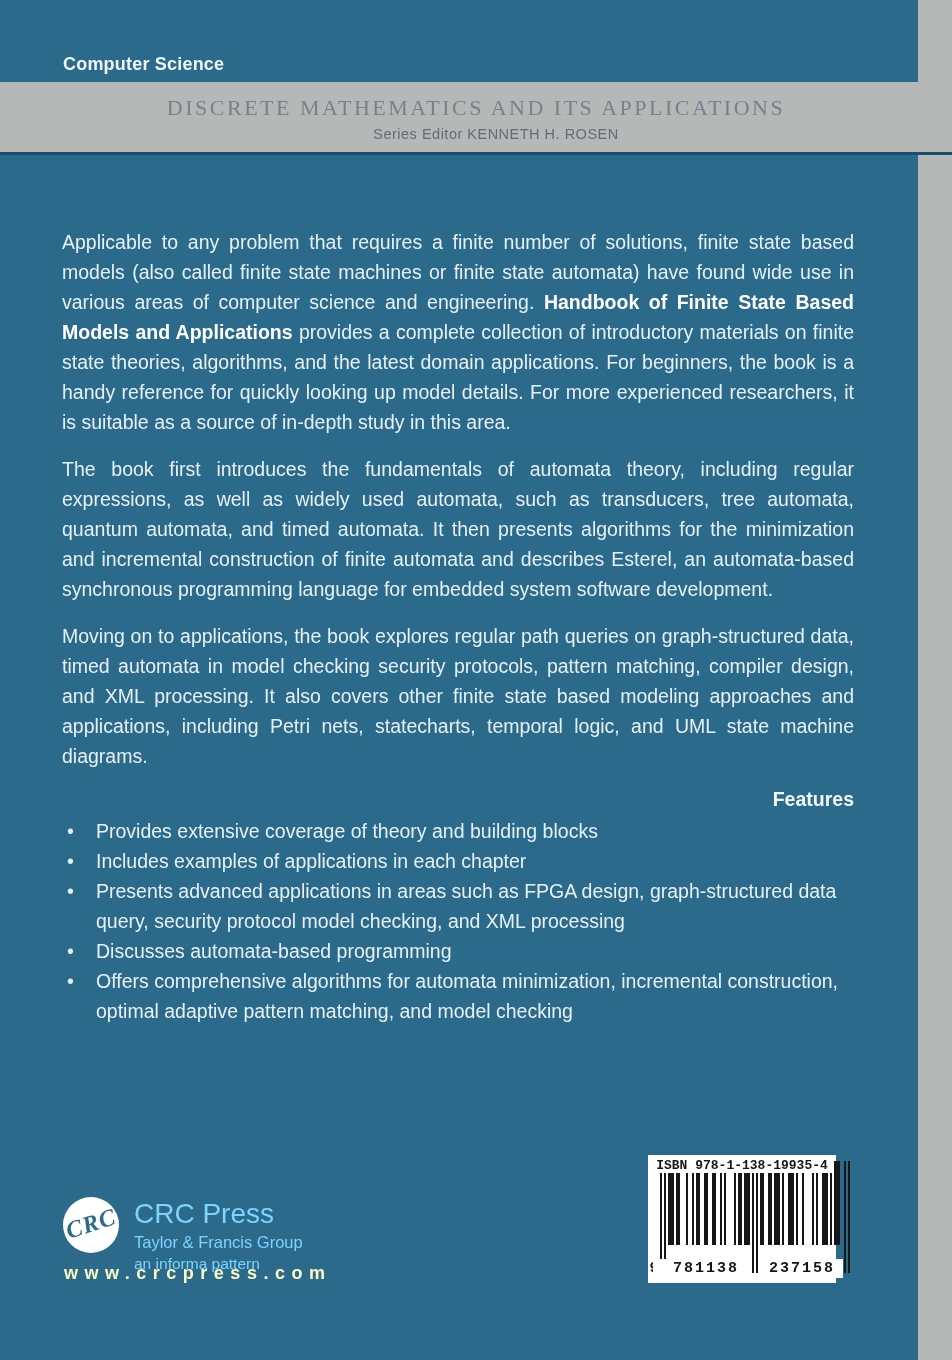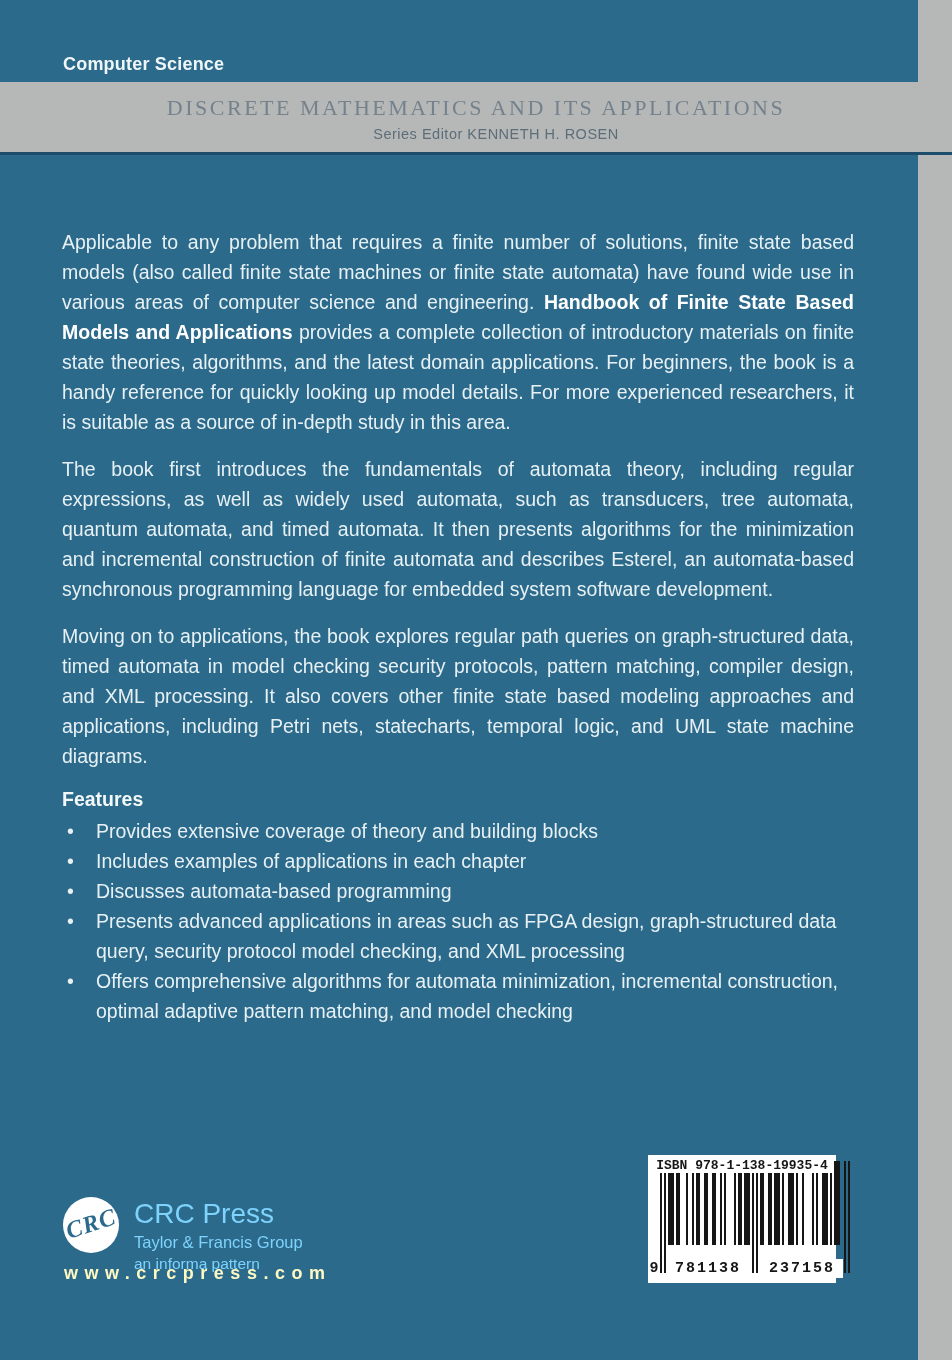--- a/index.html
+++ b/index.html
@@ -11,21 +11,21 @@
   .category{position:absolute;left:63px;top:54px;font-size:18px;font-weight:bold;color:#eff6f8;letter-spacing:.2px;}
 
   .banner{position:absolute;left:0;top:82px;width:952px;height:73px;background:var(--band_gray,#b5b8b6);
           border-bottom:3px solid var(--divider_navy,#1d4d6b);text-align:center;box-sizing:border-box;}
   .banner-title{margin-top:13px;font-family:"Liberation Serif",serif;font-size:22px;letter-spacing:2.5px;color:#75828d;}
   .banner-subtitle{margin-top:5px;font-size:14.5px;color:#5d6d7a;letter-spacing:.5px;margin-left:40px;}
 
   .content{position:absolute;left:62px;top:227px;width:792px;color:var(--text_light,#e7f1f4);}
   .content p{margin:0 0 17px;font-size:19.5px;line-height:30px;text-align:justify;}
   .content p b{color:#ffffff;}
-  .features-heading{font-size:19.5px;font-weight:bold;margin:8px 0 5px;color:#f3f8f9;}
+  .features-heading{font-size:19.5px;font-weight:bold;margin:8px 0 5px;color:#f3f8f9;text-align:right;}
   .features-list{list-style:none;margin:0;padding:0;}
   .features-list li{position:relative;padding-left:34px;font-size:19.5px;line-height:30px;text-align:left;}
   .features-list li::before{content:"\2022";position:absolute;left:5px;top:0;}
 
   .logo-circle{position:absolute;left:63px;top:1197px;width:56px;height:56px;background:#ffffff;border-radius:50%;}
   .logo-monogram{position:absolute;left:50%;top:50%;transform:translate(-50%,-54%) rotate(-18deg);
                  font-family:"Liberation Serif",serif;font-weight:bold;font-style:italic;font-size:24px;
                  color:var(--teal,#2c6a8c);letter-spacing:1px;}
   .publisher-text{position:absolute;left:134px;top:1198px;color:#7dd3fc;}
   .pub-name{font-size:28px;}
@@ -38,21 +38,21 @@
   .isbn-label{position:absolute;top:3px;left:50%;transform:translateX(-50%);background:#ffffff;padding:0 5px;
               font-family:"Liberation Mono",monospace;font-size:13px;font-weight:bold;white-space:nowrap;
               z-index:2;color:var(--barcode_ink,#161616);}
   .bars{position:absolute;left:12px;top:6px;width:190px;height:112px;z-index:1;}
   .bar{position:absolute;top:0;background:var(--barcode_ink,#161616);}
   .bar.normal{height:84px;}
   .bar.tall{height:112px;}
   .bc-digit{position:absolute;z-index:2;background:#ffffff;font-family:"Liberation Mono",monospace;font-size:15px;
             font-weight:bold;color:var(--barcode_ink,#161616);text-align:center;height:19px;line-height:19px;top:104px;}
   .bc-d1{left:0;width:12px;background:transparent;}
-  .bc-d2{left:19px;width:82px;letter-spacing:2px;}
+  .bc-d2{left:5px;width:82px;letter-spacing:2px;padding-left:12px;}
   .bc-d3{left:113px;width:82px;letter-spacing:2px;}
 </style>
 </head>
 <body>
 
 <div class="page">
 
   <div class="gray-strip"></div>
 
   <div class="category">Computer Science</div>
@@ -65,22 +65,22 @@
   <div class="content">
     <div id="paragraphs">
         <p><span>Applicable to any problem that requires a finite number of solutions, finite state based models (also called finite state machines or finite state automata) have found wide use in various areas of computer science and engineering. </span><b>Handbook of Finite State Based Models and Applications</b><span> provides a complete collection of introductory materials on finite state theories, algorithms, and the latest domain applications. For beginners, the book is a handy reference for quickly looking up model details. For more experienced researchers, it is suitable as a source of in-depth study in this area.</span></p>
         <p><span>The book first introduces the fundamentals of automata theory, including regular expressions, as well as widely used automata, such as transducers, tree automata, quantum automata, and timed automata. It then presents algorithms for the minimization and incremental construction of finite automata and describes Esterel, an automata-based synchronous programming language for embedded system software development.</span></p>
         <p><span>Moving on to applications, the book explores regular path queries on graph-structured data, timed automata in model checking security protocols, pattern matching, compiler design, and XML processing. It also covers other finite state based modeling approaches and applications, including Petri nets, statecharts, temporal logic, and UML state machine diagrams.</span></p>
       </div>
     <div class="features-heading">Features</div>
     <ul class="features-list" id="features-list">
         <li>Provides extensive coverage of theory and building blocks</li>
         <li>Includes examples of applications in each chapter</li>
+        <li>Presents advanced applications in areas such as FPGA design, graph-structured data query, security protocol model checking, and XML processing</li>
         <li>Discusses automata-based programming</li>
-        <li>Presents advanced applications in areas such as FPGA design, graph-structured data query, security protocol model checking, and XML processing</li>
         <li>Offers comprehensive algorithms for automata minimization, incremental construction, optimal adaptive pattern matching, and model checking</li>
       </ul>
   </div>
 
   <div class="logo-circle">
     <span class="logo-monogram">CRC</span>
   </div>
   <div class="publisher-text">
     <div class="pub-name">CRC Press</div>
     <div class="pub-group">Taylor &amp; Francis Group</div>

